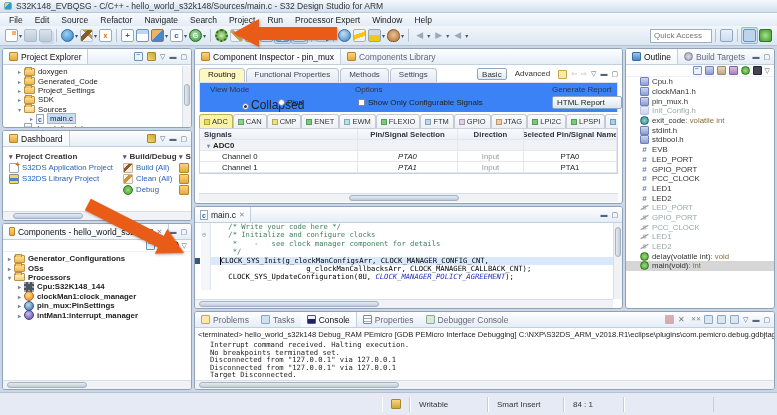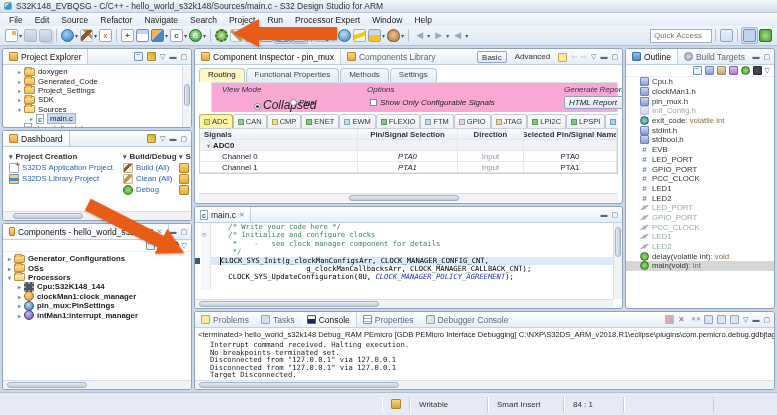--- a/index.html
+++ b/index.html
@@ -120,21 +120,21 @@
   .di-debug { background:radial-gradient(circle,#9ed97e,#3f9a2a); border-radius:50%; border:1px solid #2f7a1a; }
   .di-gen { background:linear-gradient(#fcd57c,#e8a83a); border:1px solid #b8862a; }
 
   
   .hbtn { font-size:8px; padding:0 4px; height:12px; line-height:11px; color:#333; }
   .hbtn.on { border:1px solid #8fa6c0; background:linear-gradient(#fff,#dde8f4); border-radius:2px; }
   .itabs { position:absolute; left:4px; top:19px; display:flex; height:14px; }
   .itab { font-size:8px; padding:1px 8px 0; border:1px solid #b9c4d2; border-bottom:none; border-radius:4px 4px 0 0;
     background:linear-gradient(#f6f9fc,#e2eaf3); color:#445; margin-right:1px; }
   .itab.sel { background:#fef9c3; color:#111; }
-  .widgets { position:absolute; left:16px; top:33px; right:4px; height:30px; border:1px solid #d8e0ea; border-bottom:none; background:#f9a8d4;font-style:italic; }
+  .widgets { position:absolute; left:4px; top:33px; right:4px; height:30px; border:1px solid #d8e0ea; border-bottom:none; background:#3b82f6; }
   .grp-label { position:absolute; font-size:8px; color:#334; }
   .radio { display:inline-block; width:7px; height:7px; border-radius:50%; border:1px solid #778ba0; background:#fff; vertical-align:-1px; margin-right:2px; }
   .radio.on::after { content:""; display:block; width:3px; height:3px; border-radius:50%; background:#335; margin:1px; }
   .chk { display:inline-block; width:7px; height:7px; border:1px solid #778ba0; background:#fff; vertical-align:-1px; margin-right:3px; }
   .rep-btn { position:absolute; font-size:8px; border:1px solid #8fa6c0; background:linear-gradient(#fdfdfe,#dce6f2); padding:1px 4px; border-radius:2px; white-space:nowrap; }
   .pstrip { position:absolute; left:4px; top:64px; right:4px; height:15px; display:flex; align-items:flex-end; overflow:hidden; }
   .ptabx { display:flex; align-items:center; gap:2px; font-size:7.5px; padding:1px 4px; height:14px;
     border:1px solid #c2cbd6; border-bottom:none; border-radius:3px 3px 0 0; background:linear-gradient(#fbfcfd,#eceff4); color:#333; white-space:nowrap; flex:none; }
   .ptabx.sel { background:#fbf3a8; border-color:#bcb25a; }
   .sq { width:6px; height:6px; border:1px solid rgba(0,0,0,.25); flex:none; }
@@ -539,21 +539,21 @@
   <div class="ptab sel">
     <span class="vico v-dash"></span>
     <span>Component Inspector - pin_mux</span>
   </div>
 
   <div class="ptab">
     <span class="vico v-dash"></span>
     <span>Components Library</span>
   </div>
 </div>
-  <div style="position:absolute; right:4px; top:2px; display:flex; align-items:center; gap:4px; z-index:5;">
+  <div style="position:absolute; right:4px; top:19px; display:flex; align-items:center; gap:4px; z-index:5;">
     <span class="hbtn on">Basic</span>
     <span class="hbtn">Advanced</span>
     <span class="vico" style="background:#fde9a2;border:1px solid #c9a648;"></span>
     <span class="mi" style="color:#aab;">⇦</span>
     <span class="mi" style="color:#aab;">⇨</span>
     <span class="mi">▽</span>
     <span class="mi">▬</span>
     <span class="mi">▢</span>
   </div>
   <div class="itabs">

